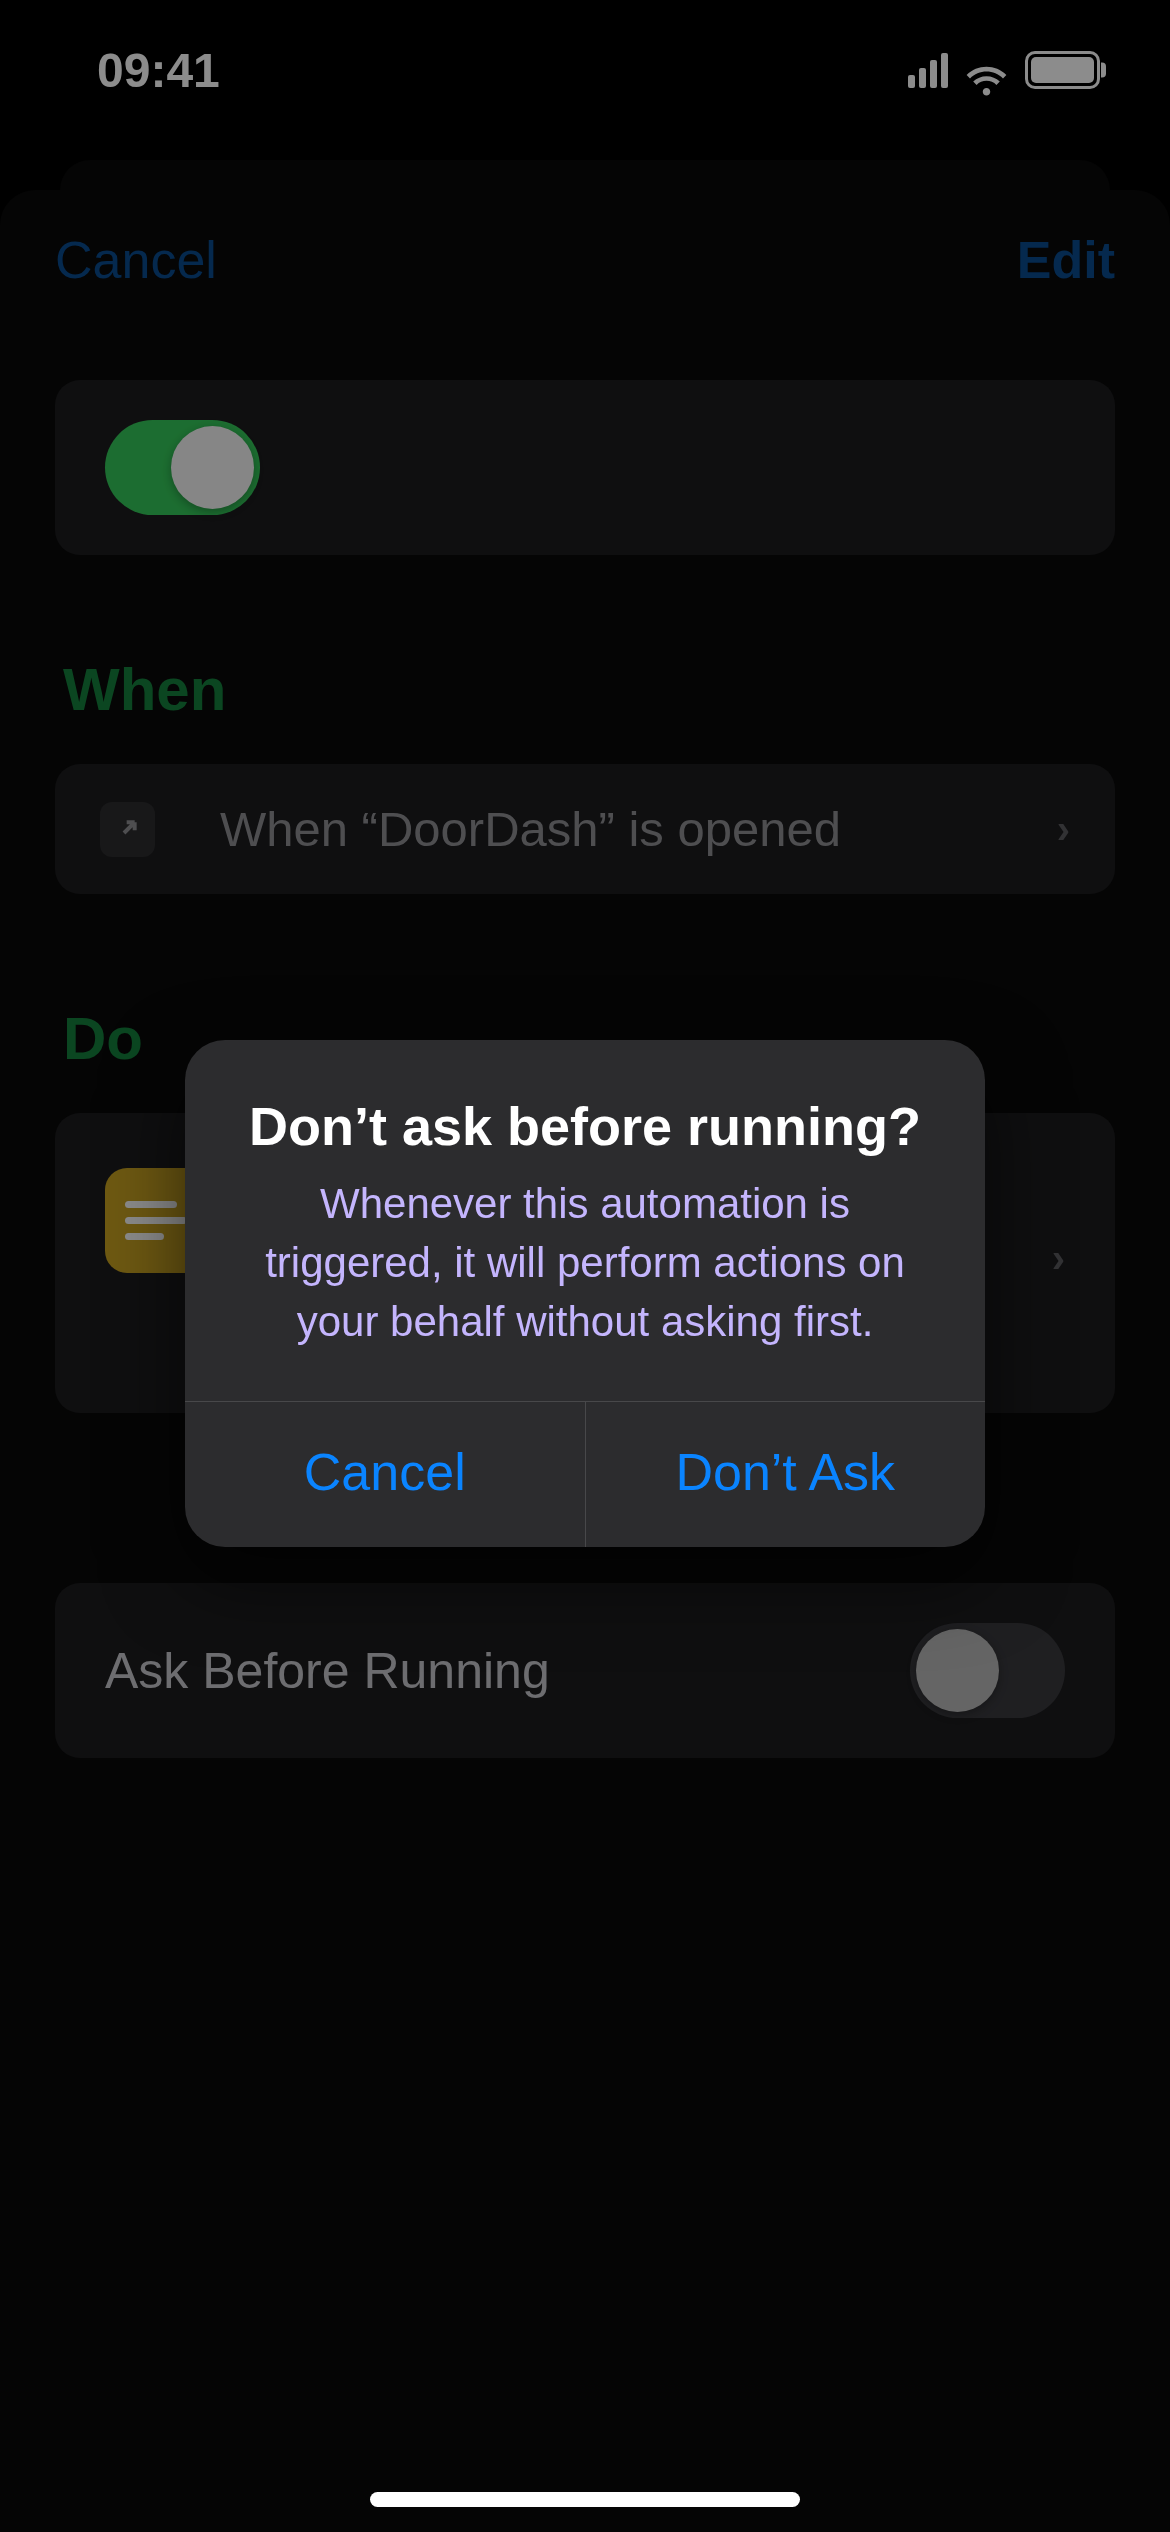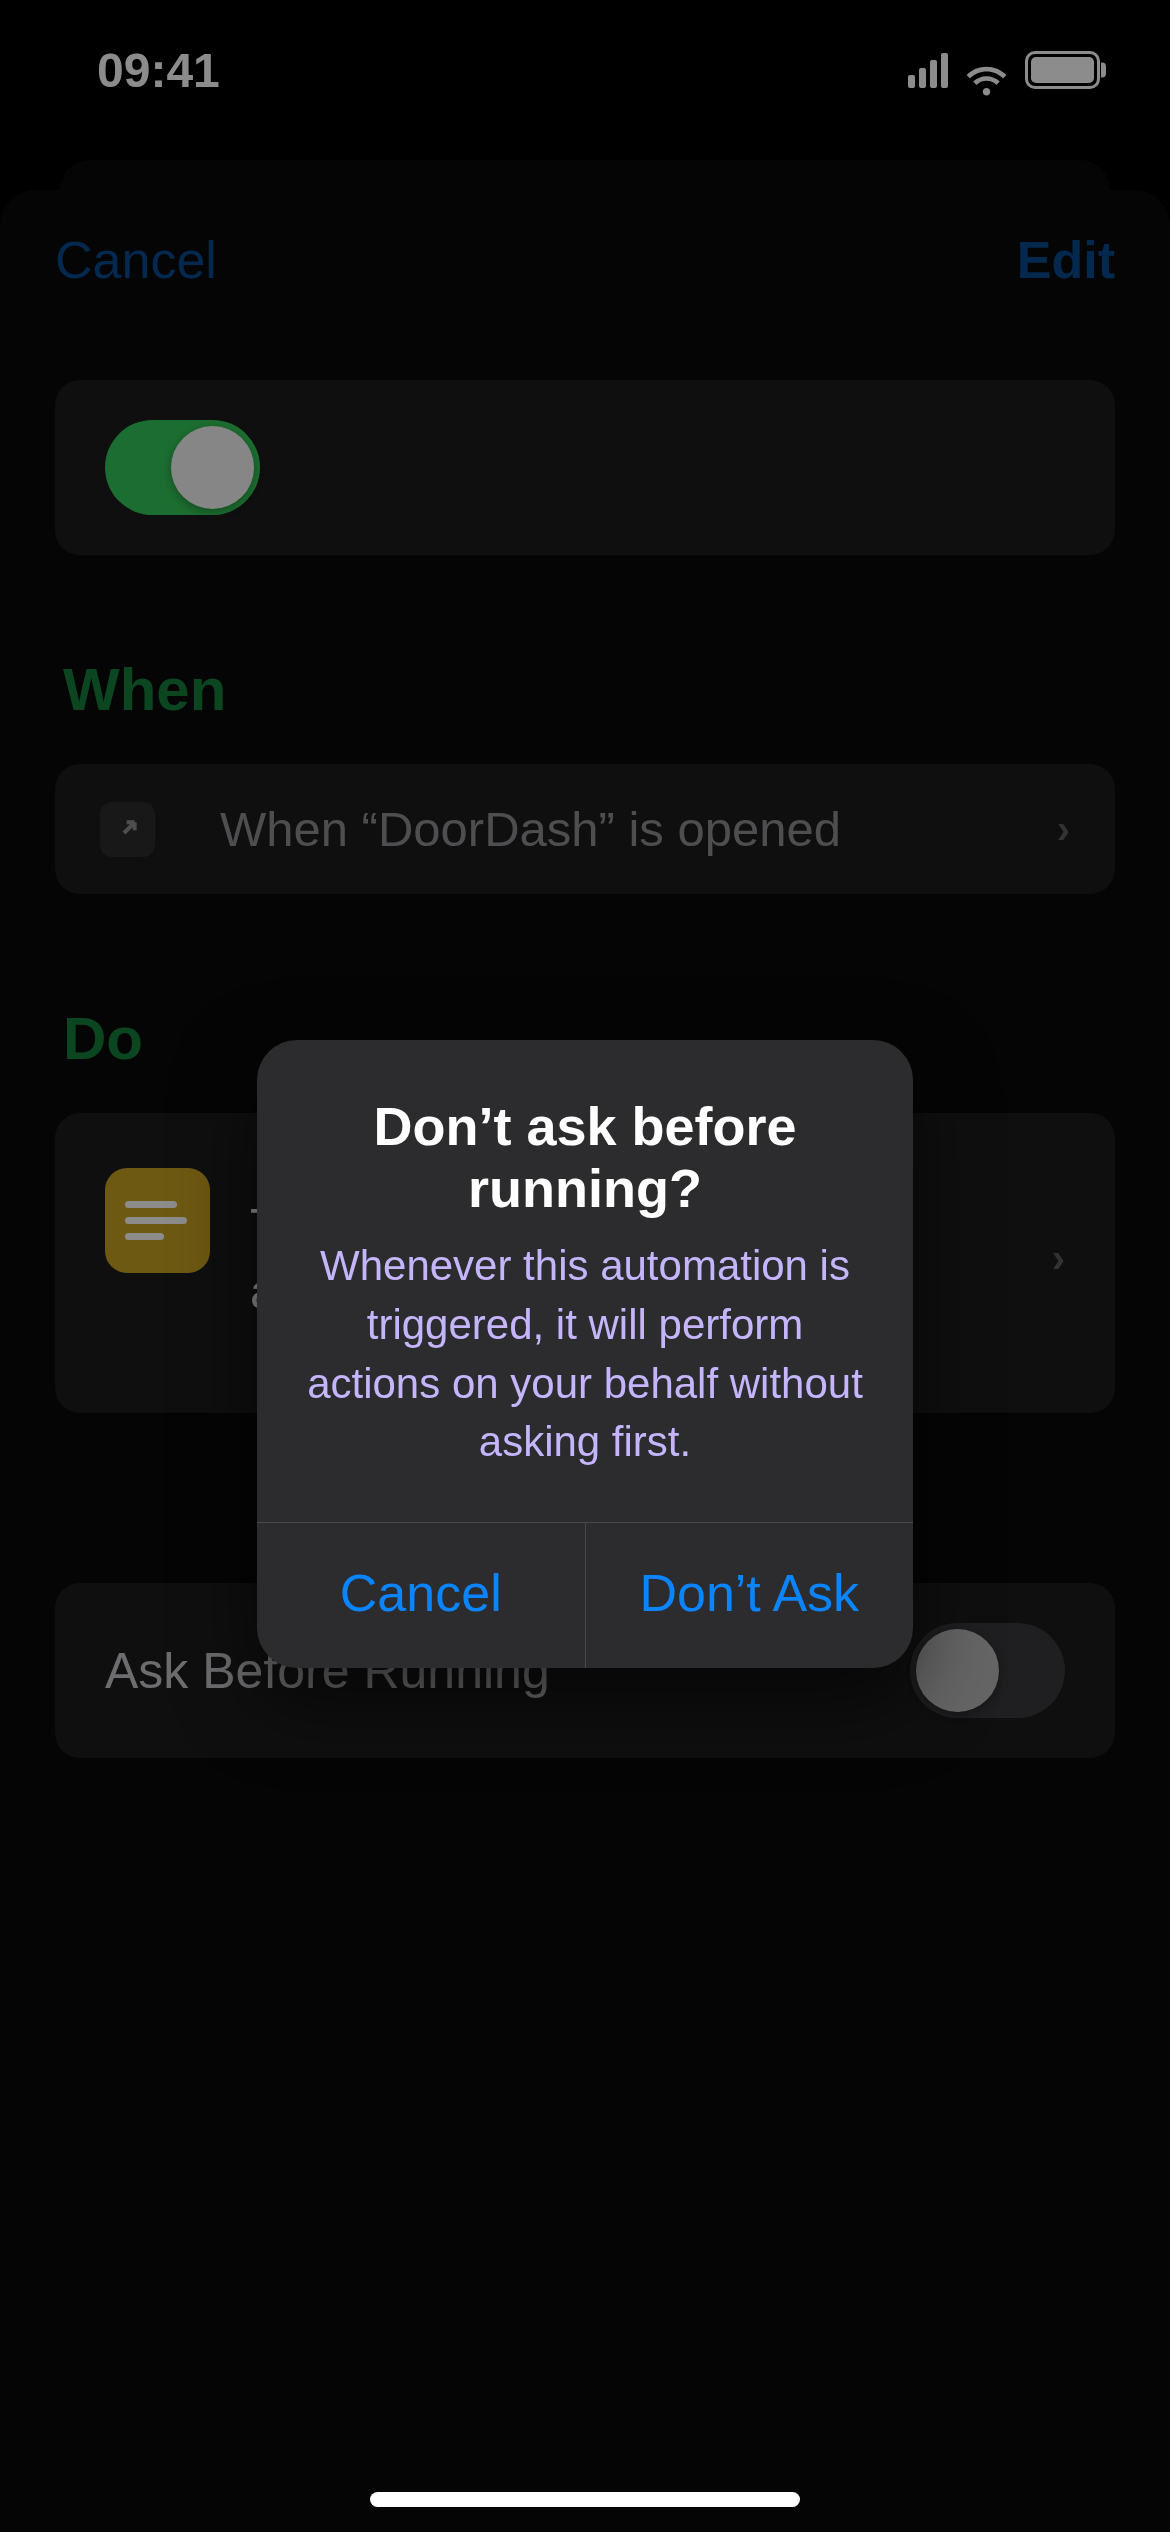--- a/index.html
+++ b/index.html
@@ -247,21 +247,21 @@
       inset: 0;
       background: rgba(0,0,0,.45);
     }
 
     
     .alert {
       position: absolute;
       top: 1040px;
       left: 50%;
       transform: translateX(-50%);
-      width: 656px;
+      width: 800px;
       background: #2c2c2e;
       border-radius: 40px;
       overflow: hidden;
       box-shadow: 0 30px 80px rgba(0,0,0,.6);
     }
     .alert-body {
       padding: 55px 45px 50px 45px;
       text-align: center;
     }
     .alert-title {

